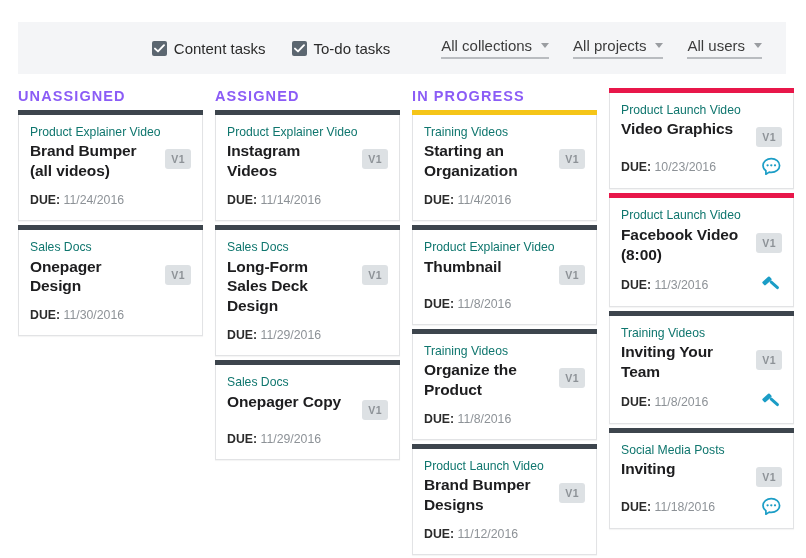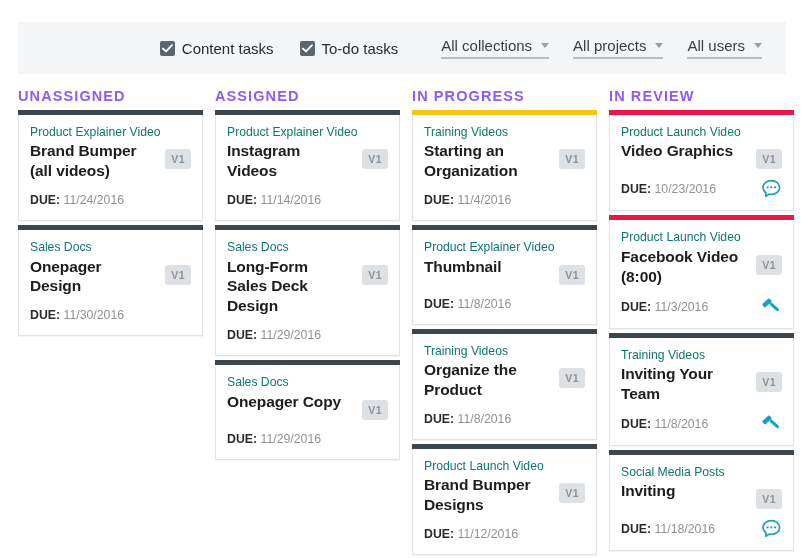--- a/index.html
+++ b/index.html
@@ -23,20 +23,21 @@
     position: absolute;
     left: 18px;
     top: 22px;
     width: 768px;
     height: 52px;
     background: #f4f5f7;
     display: flex;
     align-items: center;
     justify-content: flex-end;
     padding-right: 24px;
+    gap: 8px;
   }
 
   .checkbox-group {
     display: flex;
     align-items: center;
     margin-right: 26px;
   }
 
   .cbx {
     width: 15px;
@@ -315,21 +316,20 @@
           <div class="card-body">
             <div class="card-title">Brand Bumper Designs</div>
             <div class="badge">V1</div>
           </div>
           <div class="card-foot">
             <div class="due"><b>DUE:</b> <span>11/12/2016</span></div>
           </div>
         </div>
       </div>
       <div class="column">
-        <div class="col-title">IN REVIEW</div>
         <div class="card" style="margin-top: 5px;">
           <div class="card-bar" style="background: rgb(232, 23, 74);"></div>
           <div class="card-collection">Product Launch Video</div>
           <div class="card-body">
             <div class="card-title">Video Graphics</div>
             <div class="badge">V1</div>
           </div>
           <div class="card-foot">
             <div class="due"><b>DUE:</b> <span>10/23/2016</span></div>
             <span class="act-icon"><svg width="21" height="20" viewBox="0 0 21 20">

